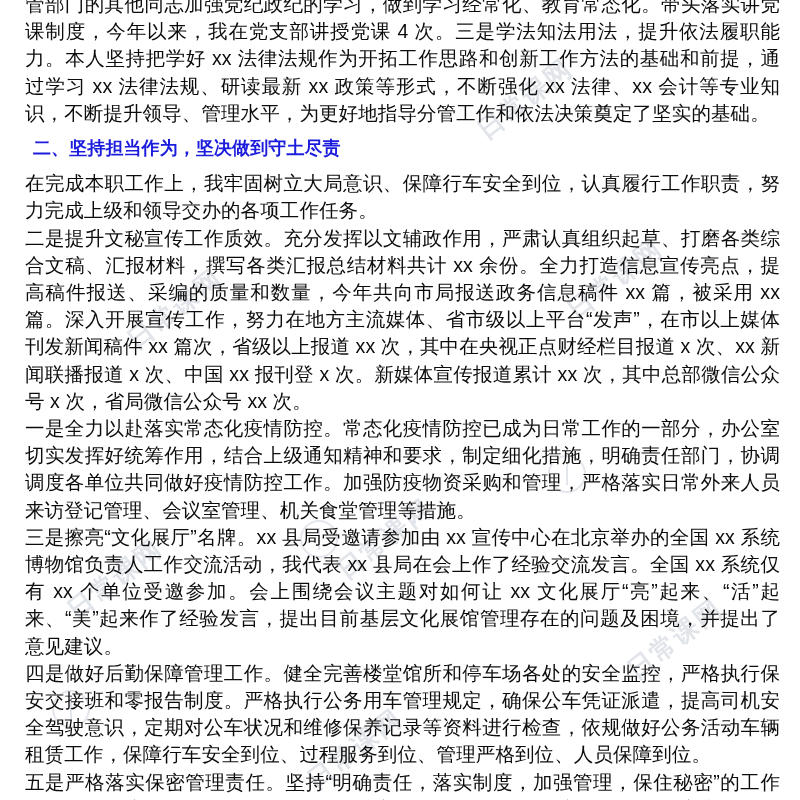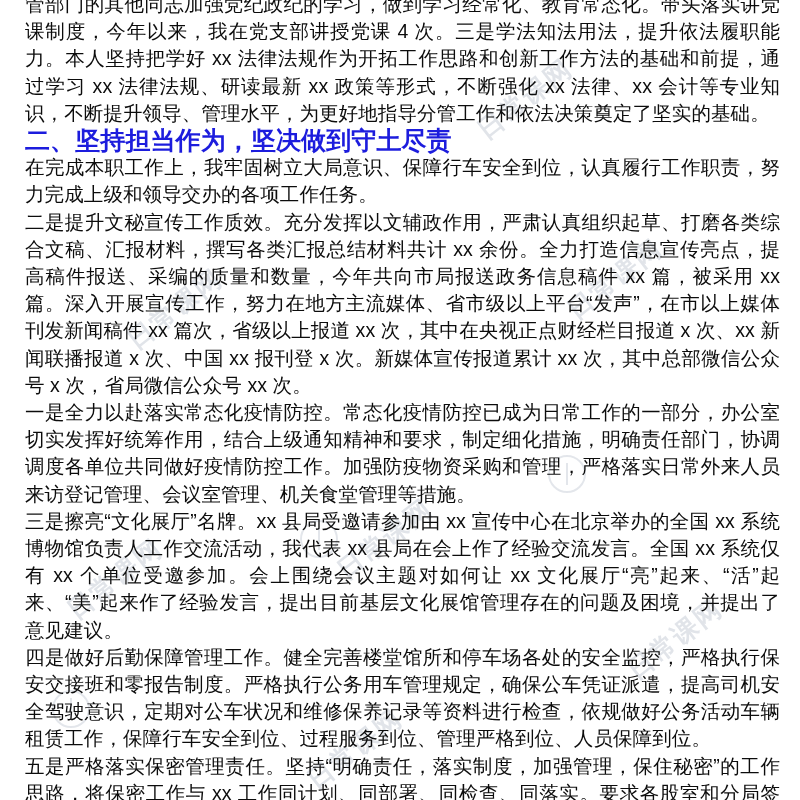--- a/index.html
+++ b/index.html
@@ -77,22 +77,22 @@
     font-size: 19.5px;
     line-height: 27.2px;
     color: #0c0c0c;
     text-align: justify;
     text-justify: inter-character;
     letter-spacing: 0.1px;
     text-indent: 0;
   }
 
   .heading {
-    margin: 0;
-    font-size: 25px;
+    margin: 8px;
+    font-size: 18px;
     line-height: 27.2px;
     color: #1c1cdd;
     font-weight: 700;
     text-align: left;
     letter-spacing: 0.1px;
   }
 
   
   #text-layer {
     margin-top: -9px;

